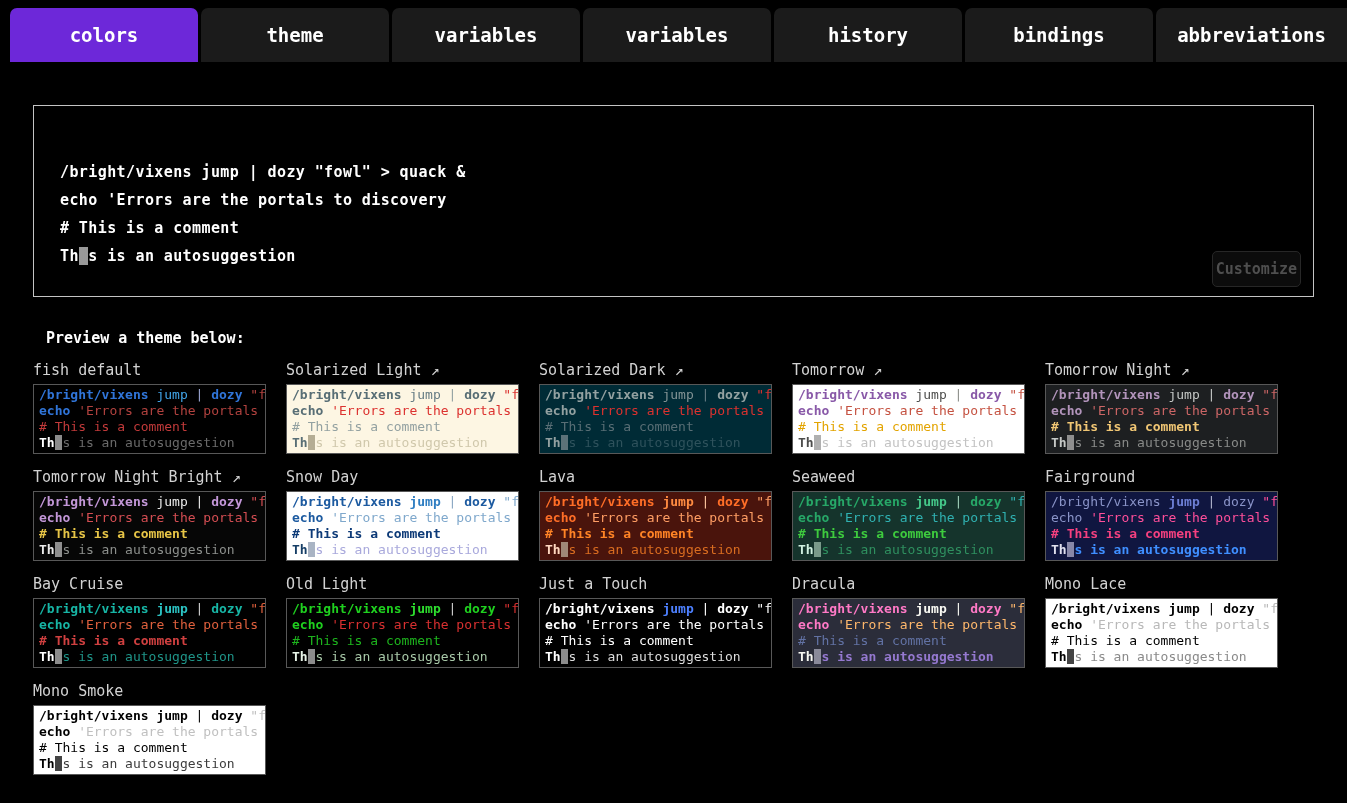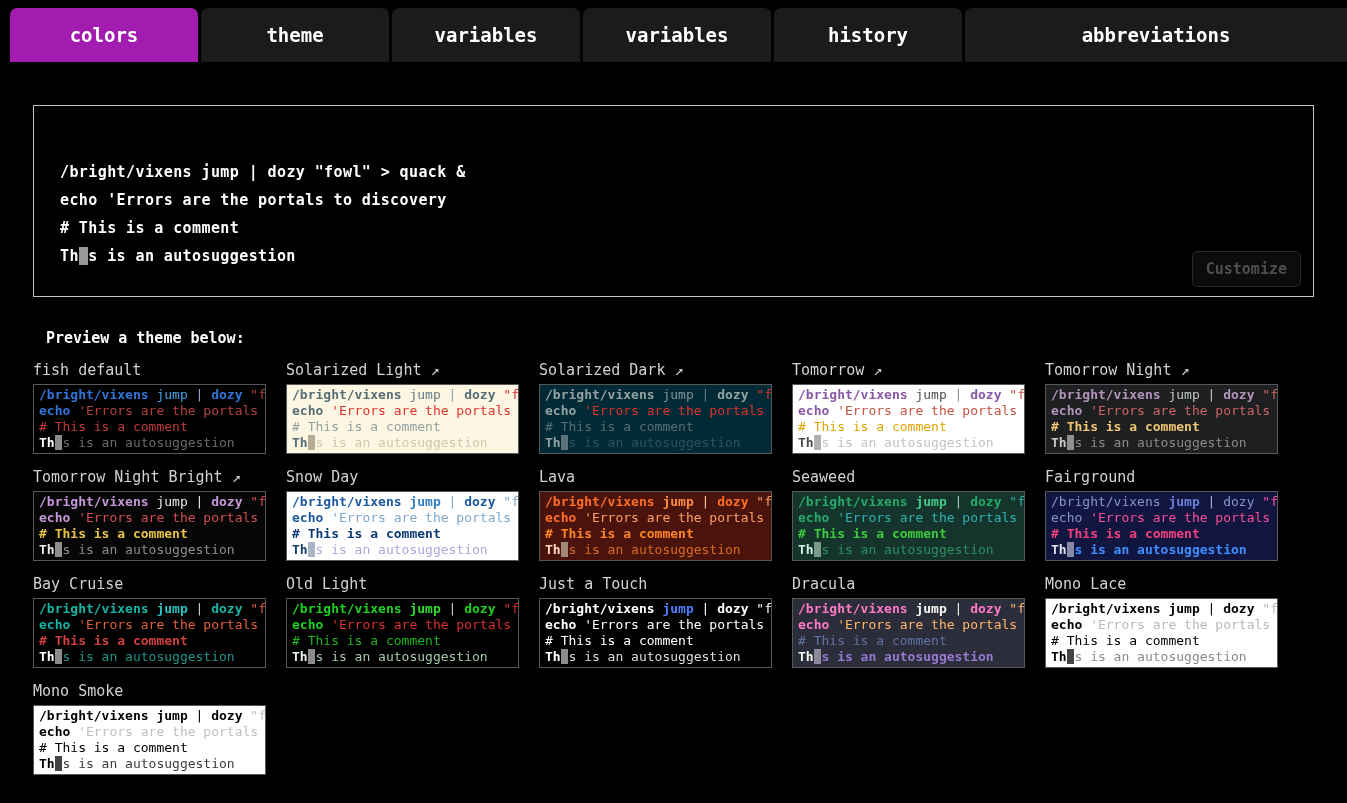--- a/index.html
+++ b/index.html
@@ -11,41 +11,41 @@
   }
   
   .tabbar { display:flex; gap:3px; padding:8px 0 0 10px; background:#000; }
   .tab {
     width:188px; height:54px; flex:0 0 auto;
     display:flex; align-items:center; justify-content:center;
     color:#fff; font-size:19px; font-weight:bold;
     background:#1b1b1b; border-radius:7px 7px 0 0; cursor:pointer;
     white-space:nowrap;
   }
-  .tab.active { background:#a21caf; }
+  .tab.active { background:#6d28d9; }
   .tab:last-child { flex:1 1 auto; border-radius:7px 0 0 0; }
   
   .content { padding:0 33px; }
   .terminal {
     margin-top:43px; height:192px; position:relative;
     background:#000; border:1px solid #c4c4c4;
   }
   .termlines { padding:52px 0 0 26px; color:#fff; font-weight:bold; font-size:15px; letter-spacing:0.4px; }
   .termlines .tline { height:28px; line-height:28px; white-space:pre; }
   .term-topright { position:absolute; top:3px; right:4px; display:flex; align-items:center; gap:9px; }
   .bg-label { text-align:right; color:#4a4a4a; font-size:15px; font-weight:bold; line-height:17px; }
   .bg-label .sub { font-size:13px; }
   .swatches { display:flex; }
   .swatch { width:25px; height:24px; border:1px solid #181818; }
   .customize {
     position:absolute; right:12px; bottom:9px;
     background:#0c0c0c; color:#4f4f4f;
     border:1px solid #272727; border-radius:5px;
     font-family:"DejaVu Sans Mono","Liberation Mono",monospace;
-    font-size:15px; font-weight:bold; padding:8px 13px; cursor:pointer;
+    font-size:15px; font-weight:bold; padding:8px 3px; cursor:pointer;
   }
   .themes-heading { margin:32px 0 14px 13px; color:#fff; font-weight:bold; font-size:15px; }
   
   .grid { display:grid; grid-template-columns:repeat(5,233px); column-gap:20px; row-gap:14px; }
   .tile-title { color:#d2d2d2; font-size:15px; margin-bottom:5px; white-space:nowrap; height:18px; }
   .tile-box {
     border:1px solid #585858; padding:2px 5px;
     font-size:13px; line-height:16px; height:70px;
     white-space:pre; overflow:hidden; cursor:pointer;
   }
@@ -54,20 +54,21 @@
 </head>
 <body>
 
 <div class="page">
   <div class="tabbar">
       <div class="tab active">colors</div>
       <div class="tab">theme</div>
       <div class="tab">variables</div>
       <div class="tab">variables</div>
       <div class="tab">history</div>
+      <div class="tab">bindings</div>
       <div class="tab">abbreviations</div>
     </div>
   <div class="content">
 
     <div class="terminal">
       <div class="termlines">
           <div class="tline"><span>/bright/vixens</span><span> </span><span>jump</span><span> </span><span>|</span><span> </span><span>dozy</span><span> </span><span>"fowl"</span><span> </span><span>&gt; quack &amp;</span></div>
           <div class="tline"><span>echo</span><span> </span><span>'Errors are the portals to discovery</span></div>
           <div class="tline"><span># This is a comment</span></div>
           <div class="tline"><span>Th</span><span style="background: rgb(153, 153, 153); color: rgb(153, 153, 153);">i</span><span>s is an autosuggestion</span></div>

